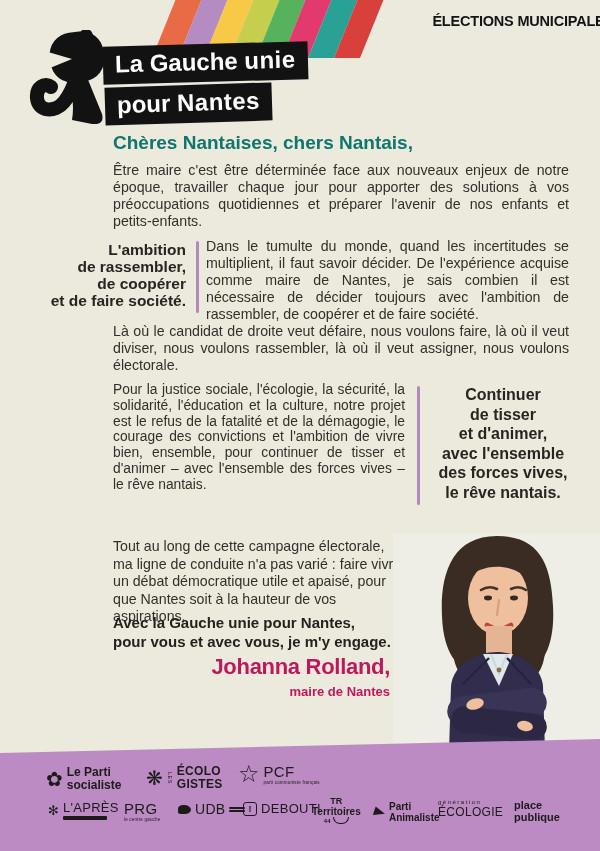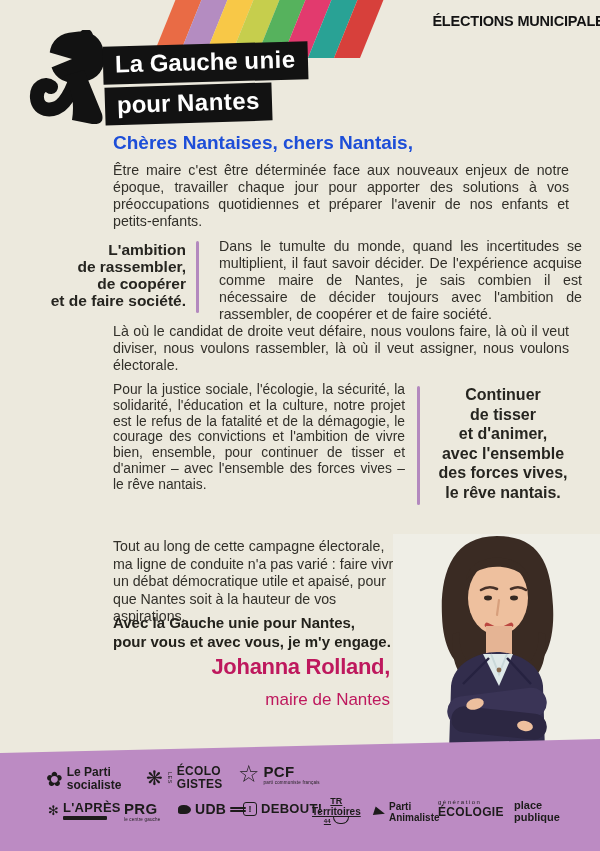--- a/index.html
+++ b/index.html
@@ -16,50 +16,50 @@
   .election{position:absolute;right:10px;top:12px;text-align:right;color:#141414;
     font-weight:900;font-size:14.5px;line-height:18px;letter-spacing:-0.2px;}
   .logo-jr{position:absolute;left:12px;top:30px;width:95px;height:100px;}
   .title-box{position:absolute;background:#121212;color:#fff;padding:5px 12px 7px 12px;
     font-size:24px;line-height:26px;white-space:nowrap;}
   .title-box .reg{font-weight:700;}
   .title-box .heavy{font-weight:900;letter-spacing:0.5px;}
   .tb1{left:103px;top:44px;transform:rotate(-1.6deg);}
   .tb2{left:105px;top:85px;transform:rotate(-1.8deg);}
   
-  .greeting{position:absolute;left:113px;top:132px;font-size:19px;font-weight:700;color:#1d4ed8;}
+  .greeting{position:absolute;left:113px;top:132px;font-size:19px;font-weight:700;color:#0f766e;}
   .para{position:absolute;font-size:14.2px;line-height:17px;text-align:justify;}
   .p1{left:113px;top:162px;width:456px;}
-  .p2{left:219px;top:238px;width:363px;}
+  .p2{left:206px;top:238px;width:363px;}
   .p3{left:113px;top:323px;width:456px;}
   .p4{left:113px;top:382px;width:292px;line-height:15.8px;font-size:13.8px;}
   .p5{left:113px;top:495px;width:462px;text-align:left;}
   .p6{left:113px;top:538px;width:290px;text-align:left;line-height:17.5px;}
   .callout{position:absolute;font-weight:800;color:#262520;white-space:pre-line;}
   .callout-left{left:30px;top:241px;width:156px;text-align:right;font-size:15.5px;line-height:17px;}
   .callout-right{left:428px;top:385px;width:150px;text-align:center;font-size:16px;line-height:19.5px;}
   .vline{position:absolute;width:3px;background:#B389BE;border-radius:2px;}
   .vl1{left:196px;top:241px;height:72px;}
   .vl2{left:417px;top:386px;height:119px;}
   .closing{position:absolute;left:113px;top:614px;font-size:15px;font-weight:800;
     line-height:18.5px;white-space:pre-line;color:#23221C;}
   .signature{position:absolute;left:120px;top:654px;width:270px;text-align:right;color:#be185d;}
   .signature .name{font-size:22px;font-weight:800;letter-spacing:-0.3px;}
-  .signature .role{font-size:17px;font-weight:400;margin-top:10px;}
+  .signature .role{font-size:13px;font-weight:700;margin-top:4px;}
   
   .photo{position:absolute;left:393px;top:532px;width:207px;height:222px;}
   
   .band{position:absolute;left:0;top:738px;width:600px;height:113px;background:#BC8BC3;
     clip-path:polygon(0 15px,100% 1px,100% 113px,0 113px);color:#1C1B1A;}
   .partner{position:absolute;display:flex;align-items:center;gap:4px;}
   .glyph{font-size:20px;line-height:20px;}
   .glyph.small{font-size:13px;line-height:13px;}
   .two-line{font-size:12px;font-weight:700;line-height:12.5px;white-space:pre-line;}
   .two-line.caps{font-weight:900;letter-spacing:0.3px;}
-  .big-name{font-size:13px;font-weight:700;letter-spacing:0.3px;}
+  .big-name{font-size:13px;font-weight:400;letter-spacing:0.3px;}
   .sub{font-size:4.5px;letter-spacing:0.2px;font-weight:400;}
   .sub-bar{height:4px;background:#1C1B1A;margin-top:1px;border-radius:1px;}
   .ex-box{width:12px;height:12px;border:1.6px solid #1C1B1A;border-radius:3px;
     font-size:9px;font-weight:900;display:flex;align-items:center;justify-content:center;}
   .blob{width:13px;height:9px;background:#1C1B1A;border-radius:60% 80% 70% 30%;}
   .bird{width:0;height:0;border-left:11px solid #1C1B1A;border-top:4px solid transparent;
     border-bottom:5px solid transparent;transform:rotate(18deg);}
   .stack{display:flex;flex-direction:column;align-items:flex-start;}
   .pre-lbl{font-size:6px;letter-spacing:1.5px;font-weight:400;}
   .mono{font-size:9px;font-weight:900;}
@@ -199,21 +199,21 @@
         <span class="sub-bar" style="width:16px;height:2px;"></span>
         <span class="sub-bar" style="width:16px;height:2px;"></span>
       </span>
     </div>
 
     <div class="partner" style="left:243px;top:63px;">
       <span class="ex-box">!</span>
       <span class="big-name">DEBOUT!</span>
     </div>
 
-    <div class="partner" style="left:312px;top:58px;text-decoration:underline;">
+    <div class="partner" style="left:312px;top:58px;">
       <span class="stack" style="align-items:center;">
         <span class="mono">TR</span>
         <span class="ftxt" style="font-weight:700;font-size:10px;">Territoires</span>
         <span style="display:flex;align-items:center;">
           <span class="sub" style="font-size:6px;font-weight:900;">44</span>
           <span class="smile" style="margin-left:2px;"></span>
         </span>
       </span>
     </div>
 

